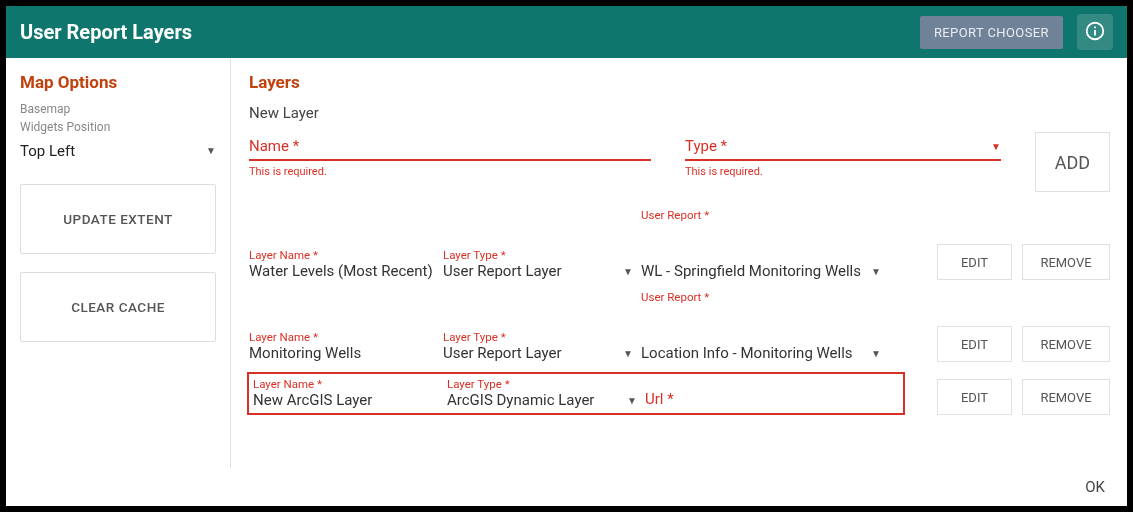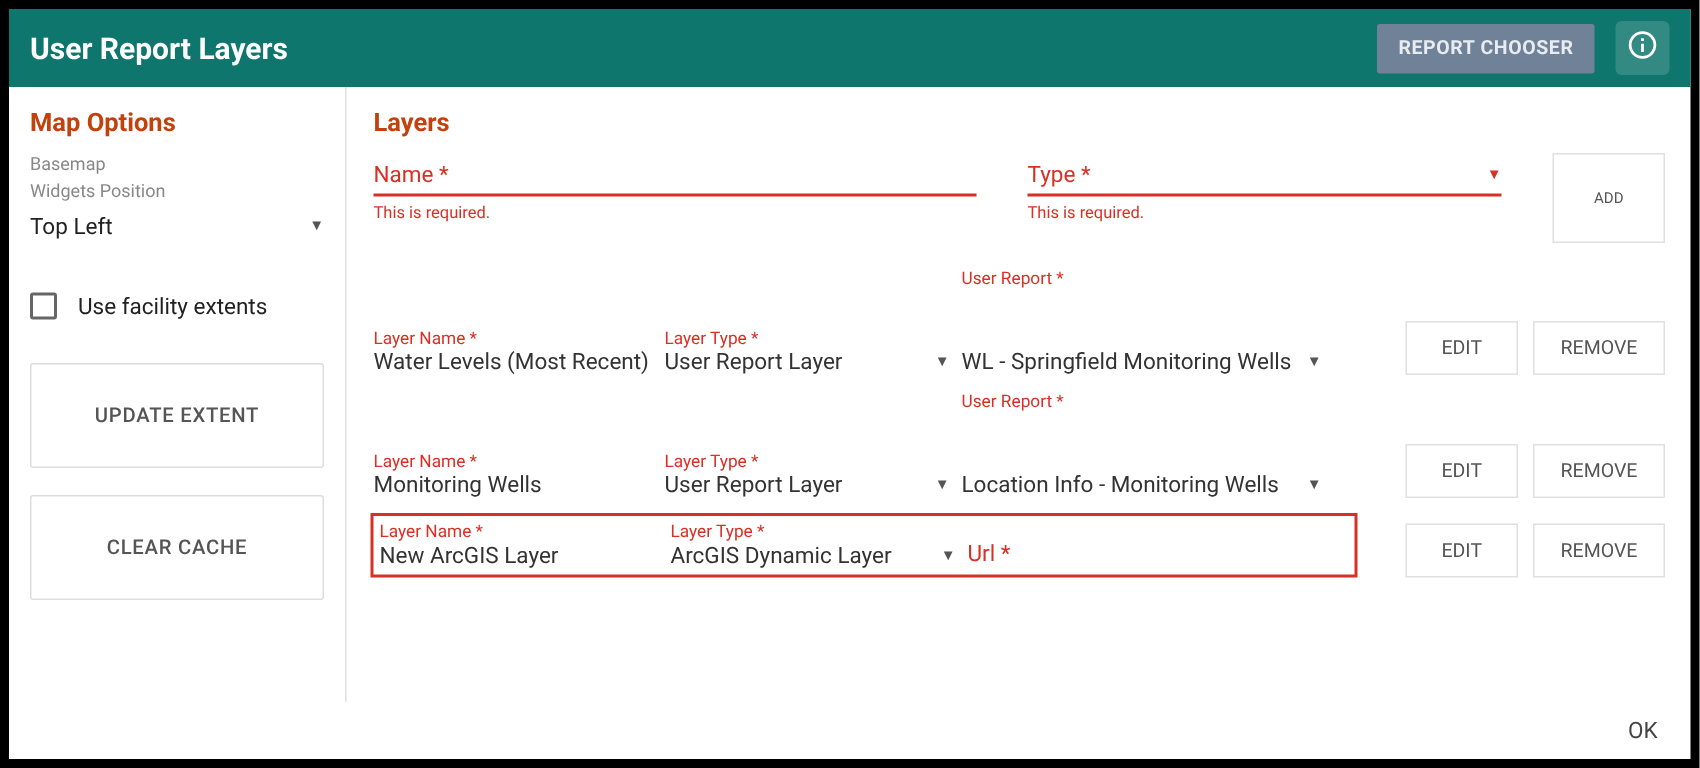--- a/index.html
+++ b/index.html
@@ -1,20 +1,20 @@
 <!DOCTYPE html>
 <html><head>
 <meta charset="utf-8">
 <style>
   * { box-sizing: border-box; margin: 0; padding: 0; font-family: Roboto, Arial, sans-serif; }
   body { background: #000; padding: 6px; }
   .dialog { width: 1121px; height: 500px; background: #fff; position: relative; box-shadow: 0 2px 8px rgba(0,0,0,0.3); }
   .header { background: #0f766e; height: 52px; display: flex; align-items: center; padding: 0 14px; }
   .header-title { color: #fff; font-size: 20px; font-weight: 700; flex: 1; }
-  .report-chooser { background: #708298; color: #e8ecf1; border: none; padding: 9px 14px; font-size: 13px; font-weight: 700; letter-spacing: 0.4px; cursor: pointer; border-radius: 2px; }
+  .report-chooser { background: #708298; color: #e8ecf1; border: none; padding: 9px 14px; font-size: 13px; font-weight: 400; letter-spacing: 0.4px; cursor: pointer; border-radius: 2px; }
   .info-btn { margin-left: 14px; width: 36px; height: 36px; background: rgba(255,255,255,0.15); border: none; border-radius: 4px; color: #fff; display: flex; align-items: center; justify-content: center; cursor: pointer; }
   .info-btn svg { width: 22px; height: 22px; fill: #fff; }
 
   .body { display: flex; height: 410px; }
   .sidebar { width: 225px; padding: 14px 14px; border-right: 1px solid #e0e0e0; }
   .section-h { font-size: 17px; font-weight: 700; color: #c2410c; margin-bottom: 10px; }
   .field-label-sm { font-size: 12px; color: #888; margin-top: 4px; margin-bottom: 2px; }
   .field-static { font-size: 15px; color: #222; margin-bottom: 14px; }
 
   .select-wrap { position: relative; display: flex; align-items: center; border-bottom: 1px solid transparent; height: 30px; margin-bottom: 18px; }
@@ -38,21 +38,21 @@
   .nl-field { display: flex; flex-direction: column; }
   .nl-name { width: 402px; }
   .nl-type { width: 316px; }
   .input-line { border: none; border-bottom: 2px solid #d93025; font-size: 15px; color: #d93025; padding: 5px 0 4px 0; outline: none; width: 100%; background: transparent; }
   .input-line::placeholder { color: #d93025; }
   .type-line { display: flex; align-items: center; border-bottom: 2px solid #d93025; padding: 5px 0 4px 0; cursor: pointer; }
   .type-line .ph { color: #d93025; font-size: 15px; flex: 1; }
   .type-line .caret { font-size: 10px; color: #d93025; }
   .err { font-size: 11px; color: #d93025; margin-top: 4px; }
 
-  .add-btn { width: 75px; height: 60px; border: 1px solid #e0e0e0; background: #fff; font-size: 10px; color: #555; cursor: pointer; margin-left: auto; }
+  .add-btn { width: 75px; height: 60px; border: 1px solid #e0e0e0; background: #fff; font-size: 18px; color: #555; cursor: pointer; margin-left: auto; }
 
   .rows { margin-top: 6px; }
   .lrow { display: flex; align-items: flex-end; padding: 4px 0 6px 0; }
   .cell { display: flex; flex-direction: column; margin-right: 8px; }
   .c-name { width: 186px; }
   .c-type { width: 190px; }
   .c-third{ width: 240px; gap: 40px; }
   .c-name-w { width: 186px; }
   .red-lbl { font-size: 11.5px; color: #d93025; }
   .cell-val { font-size: 15px; color: #333; white-space: nowrap; overflow: hidden; }
@@ -91,31 +91,28 @@
 
       <div class="field-label-sm">Basemap</div>
 
       <div class="field-label-sm">Widgets Position</div>
       <div class="select-wrap">
         <span class="val">Top Left</span>
         <span class="caret">▼</span>
       </div>
 
 
-      <div class="checkbox-row">
-        <span class="chk"></span>
-        <span class="chk-label">Use facility extents</span>
-      </div>
 
       <button class="btn-outline">UPDATE EXTENT</button>
       <button class="btn-outline">CLEAR CACHE</button>
     </div>
 
     <div class="main">
       <div class="section-h">Layers</div>
+      <div class="new-layer-lbl">New Layer</div>
 
       <div class="new-row">
         <div class="nl-field nl-name">
           <input class="input-line" placeholder="Name *" style="">
           <div class="err">This is required.</div>
         </div>
         <div class="nl-field nl-type">
           <div class="type-line">
             <span class="ph">Type *</span>
             <span class="caret">▼</span>

